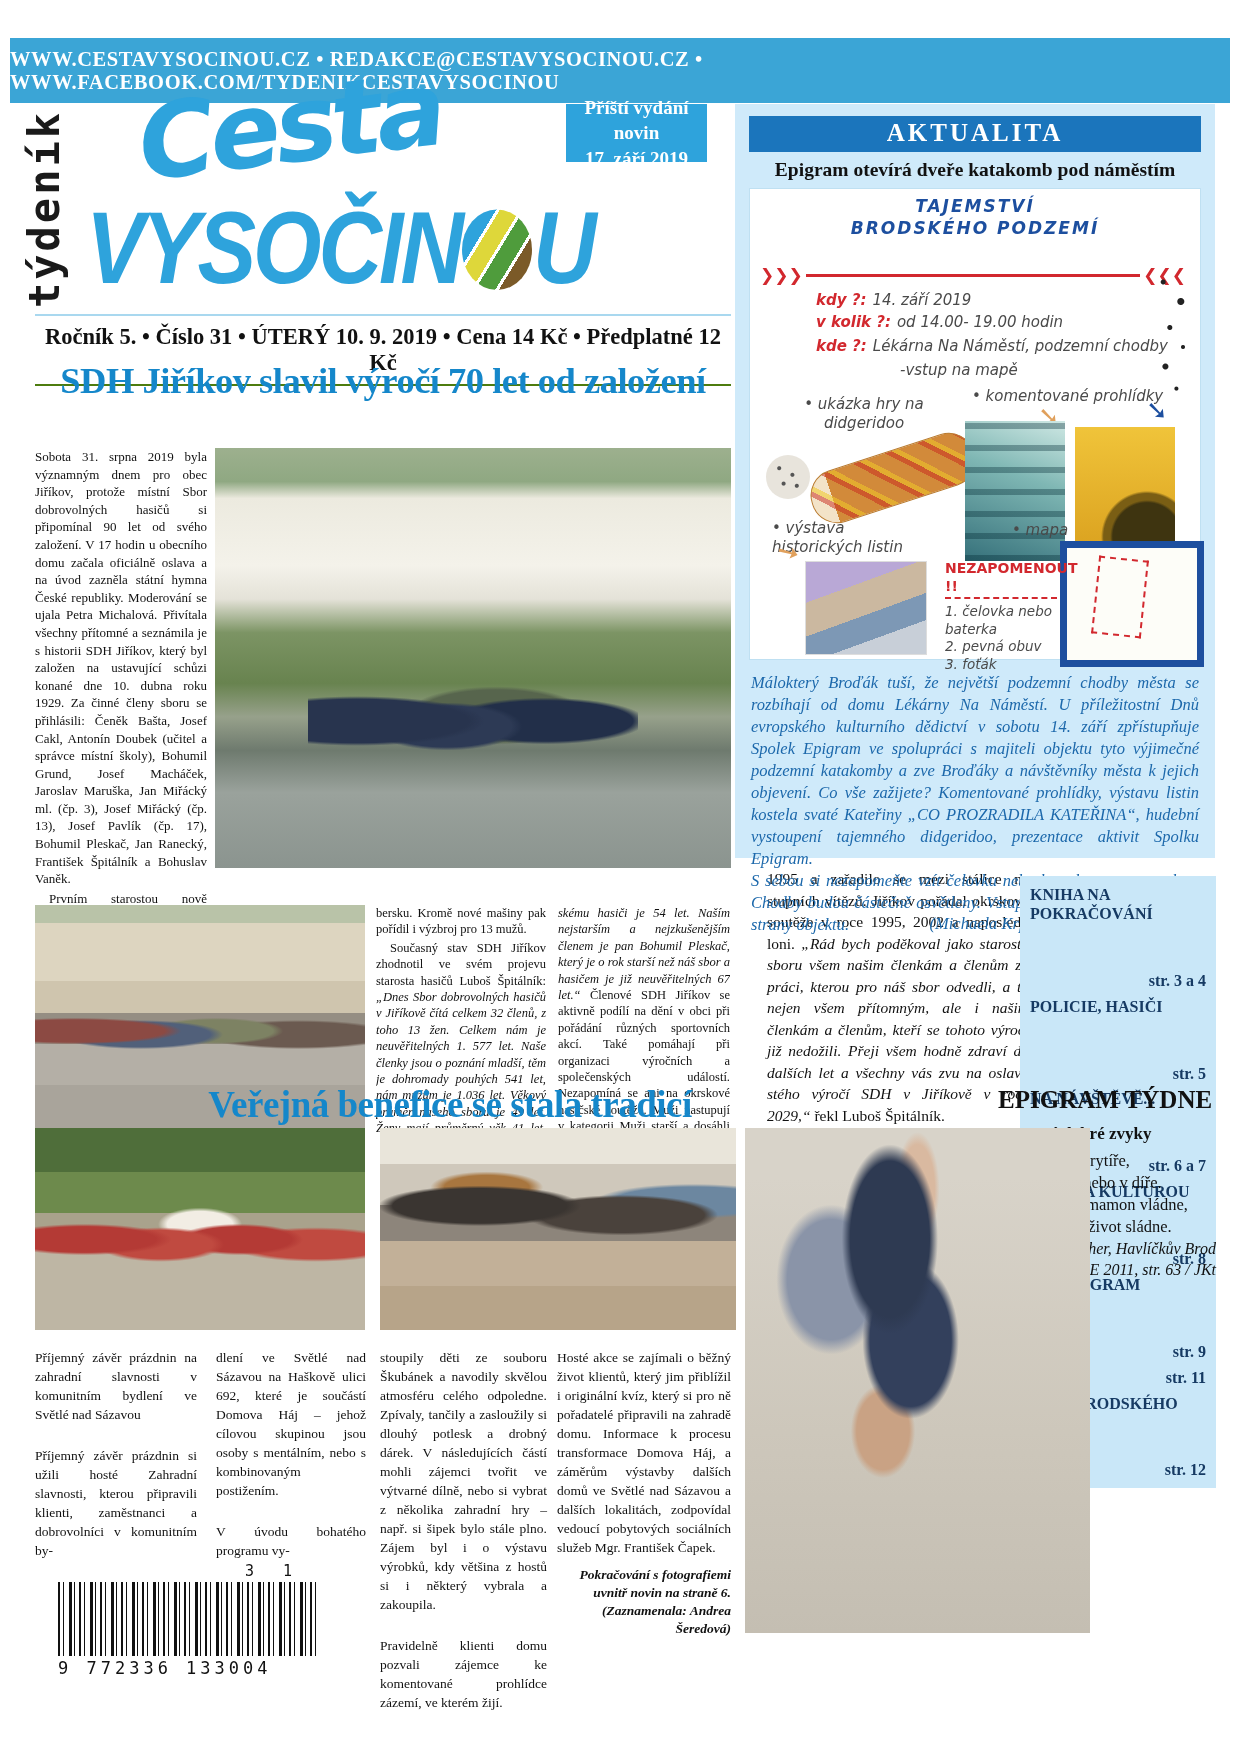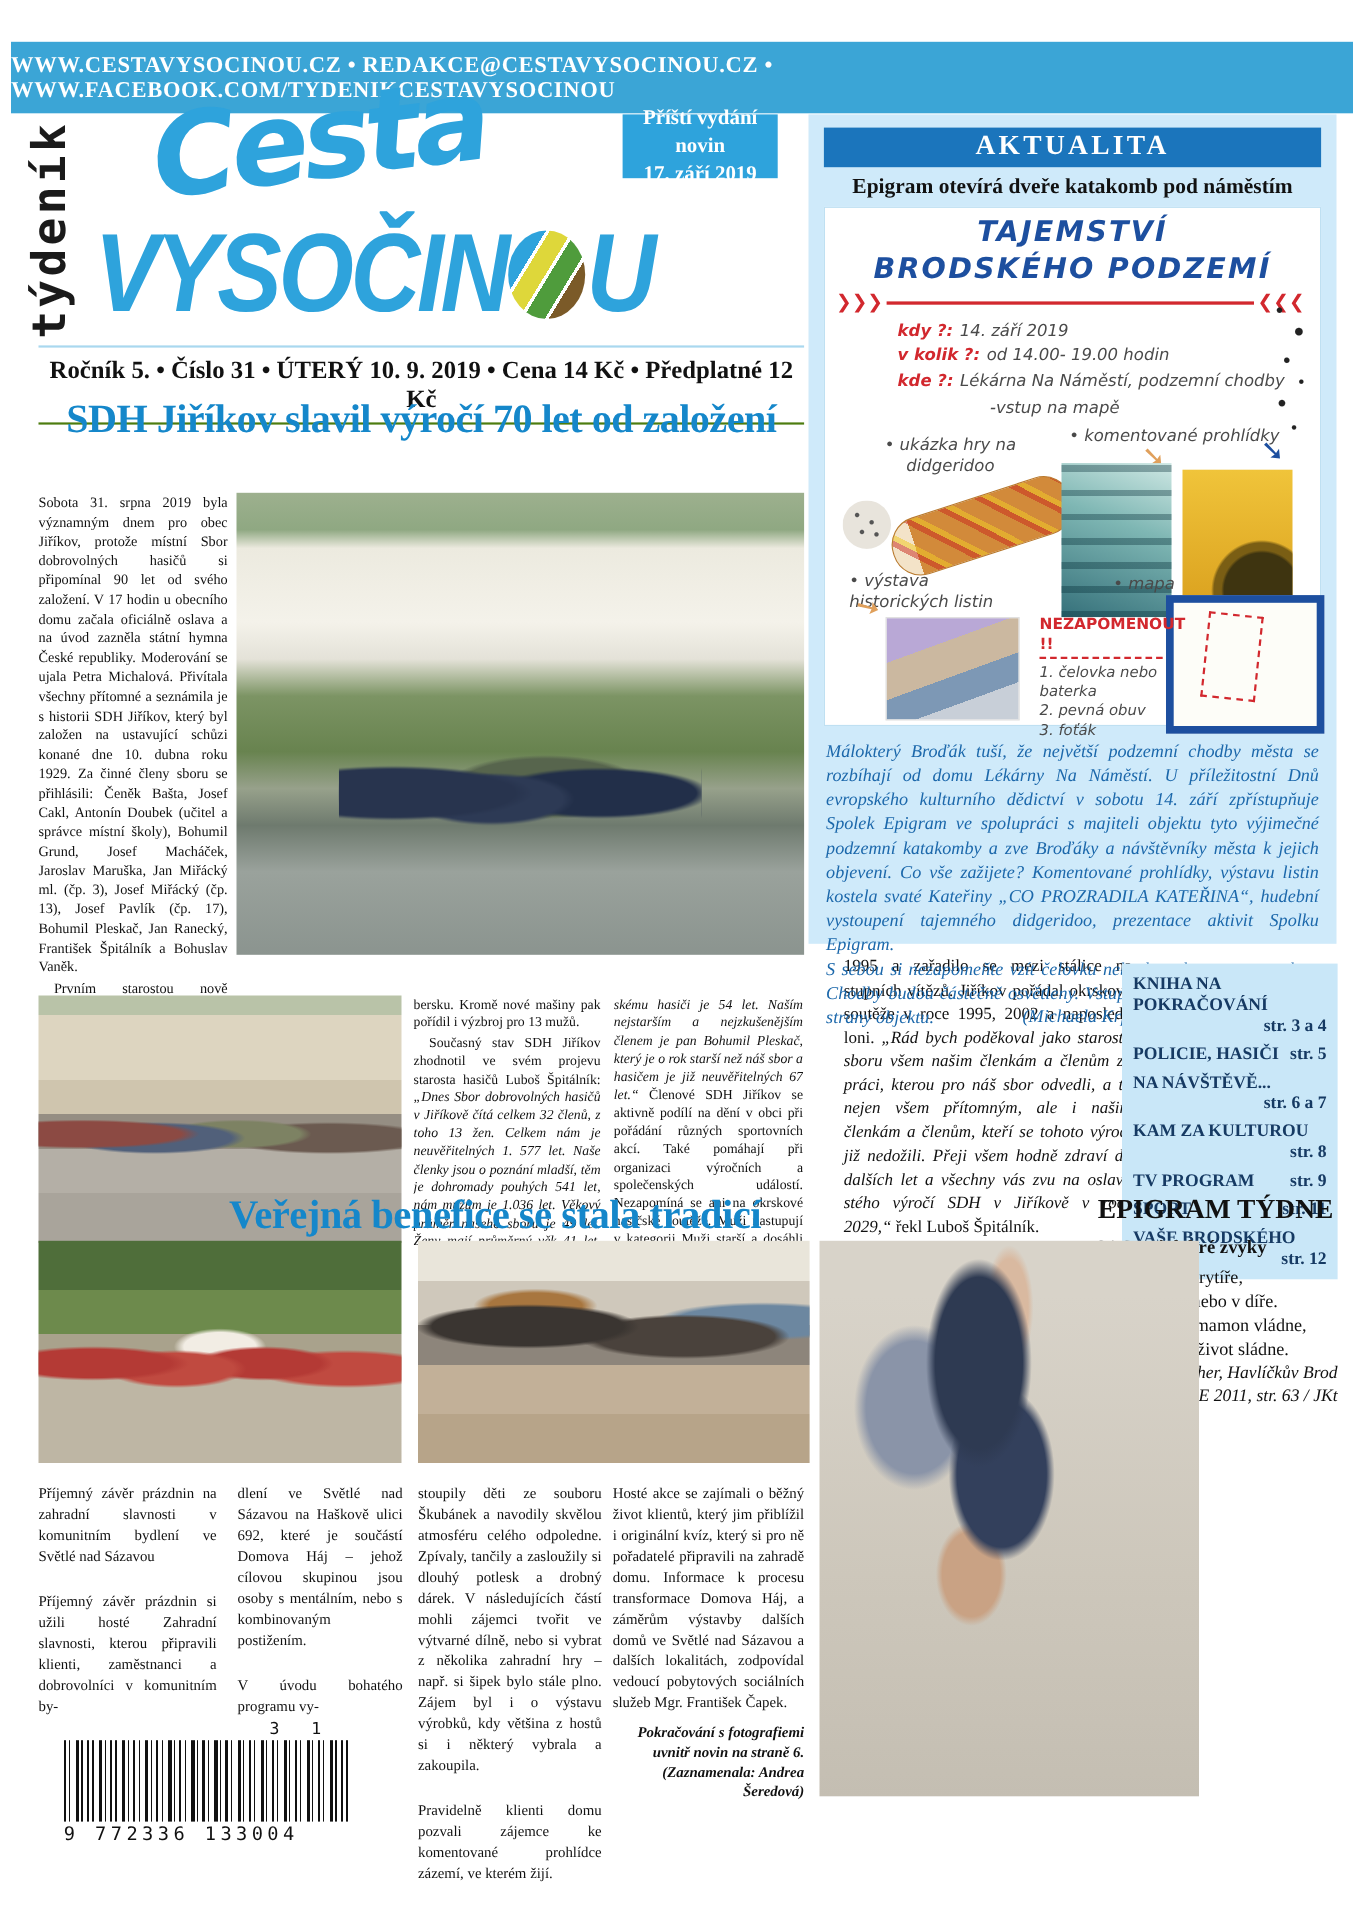--- a/index.html
+++ b/index.html
@@ -87,21 +87,21 @@
                radial-gradient(ellipse at 25% 30%,#8a94a8 12%,transparent 15%);}
 
   
   .aktualita{left:735px;top:104px;width:480px;height:754px;background:#cfeafa;}
   .akt-header{margin:12px 14px 0;background:#1b75bc;color:#fff;text-align:center;
               font-weight:bold;font-size:25px;letter-spacing:3px;padding:3px 0 5px;}
   .akt-sub{text-align:center;font-weight:bold;font-size:19.5px;padding:7px 0 7px;}
   .poster{position:relative;margin:0 14px;height:470px;background:#fff;border:1px solid #bfe0f2;
           font-family:"DejaVu Sans",sans-serif;font-style:italic;color:#4a4a4a;}
   .poster-title{position:absolute;left:0;top:6px;width:100%;text-align:center;color:#1d4f9f;
-                font-weight:bold;font-size:26px;letter-spacing:2px;line-height:1.3;}
+                font-weight:bold;font-size:17px;letter-spacing:2px;line-height:1.3;}
   .arrowline{position:absolute;left:10px;right:14px;top:76px;display:flex;align-items:center;color:#d2282e;font-size:17px;font-weight:bold;}
   .arrowline .bar{flex:1;height:3px;background:#d2282e;margin:0 3px;}
   .splatter{position:absolute;right:6px;top:80px;width:44px;height:130px;
     background:radial-gradient(circle at 30% 10%,#222 2px,transparent 3px),
                radial-gradient(circle at 70% 25%,#222 3px,transparent 4px),
                radial-gradient(circle at 45% 45%,#222 2px,transparent 3px),
                radial-gradient(circle at 75% 60%,#222 1.5px,transparent 2.5px),
                radial-gradient(circle at 35% 75%,#222 2.5px,transparent 3.5px),
                radial-gradient(circle at 60% 92%,#222 1.5px,transparent 2.5px);}
   .prow{position:absolute;font-size:15px;white-space:nowrap;}
@@ -129,21 +129,21 @@
   .arrow-glyph{position:absolute;font-size:26px;font-style:normal;}
   .reminder{position:absolute;left:195px;top:370px;width:112px;font-size:13.5px;line-height:1.3;}
   .reminder-title{color:#d2282e;font-weight:bold;font-size:14px;border-bottom:2px dashed #d2282e;padding-bottom:2px;margin-bottom:4px;font-style:normal;}
   .akt-body{margin:12px 16px 0;font-style:italic;font-size:16.5px;line-height:22px;text-align:justify;color:#1c68ab;}
   .akt-body2{margin:0 16px;}
   .akt-credit{margin:-22px 16px 0;text-align:right;font-style:italic;font-size:16.5px;color:#1c68ab;}
 
   
   .toc{left:1020px;top:876px;width:196px;background:#c9e7f8;padding:10px 10px 8px;box-sizing:border-box;}
   .toc-row{display:flex;flex-wrap:wrap;justify-content:space-between;align-items:flex-end;
-           font-weight:bold;font-size:16px;line-height:1.18;color:#163a63;margin:0 0 7px;}
+           font-weight:bold;font-size:16px;line-height:1.18;color:#163a63;margin:0 0 7px;gap:48px;}
   .toc-row:last-child{margin-bottom:0;}
   .toc-page{white-space:nowrap;margin-left:auto;}
 
   
   .epigram{left:998px;top:1086px;width:218px;}
   .ep-head{font-size:25px;font-weight:bold;white-space:nowrap;margin:0 0 10px;}
   .ep-title{font-weight:bold;font-size:17px;margin:0 0 6px;}
   .ep-line{font-size:16.5px;line-height:22px;}
   .ep-attr{font-style:italic;font-size:16px;text-align:right;line-height:21px;}
 

